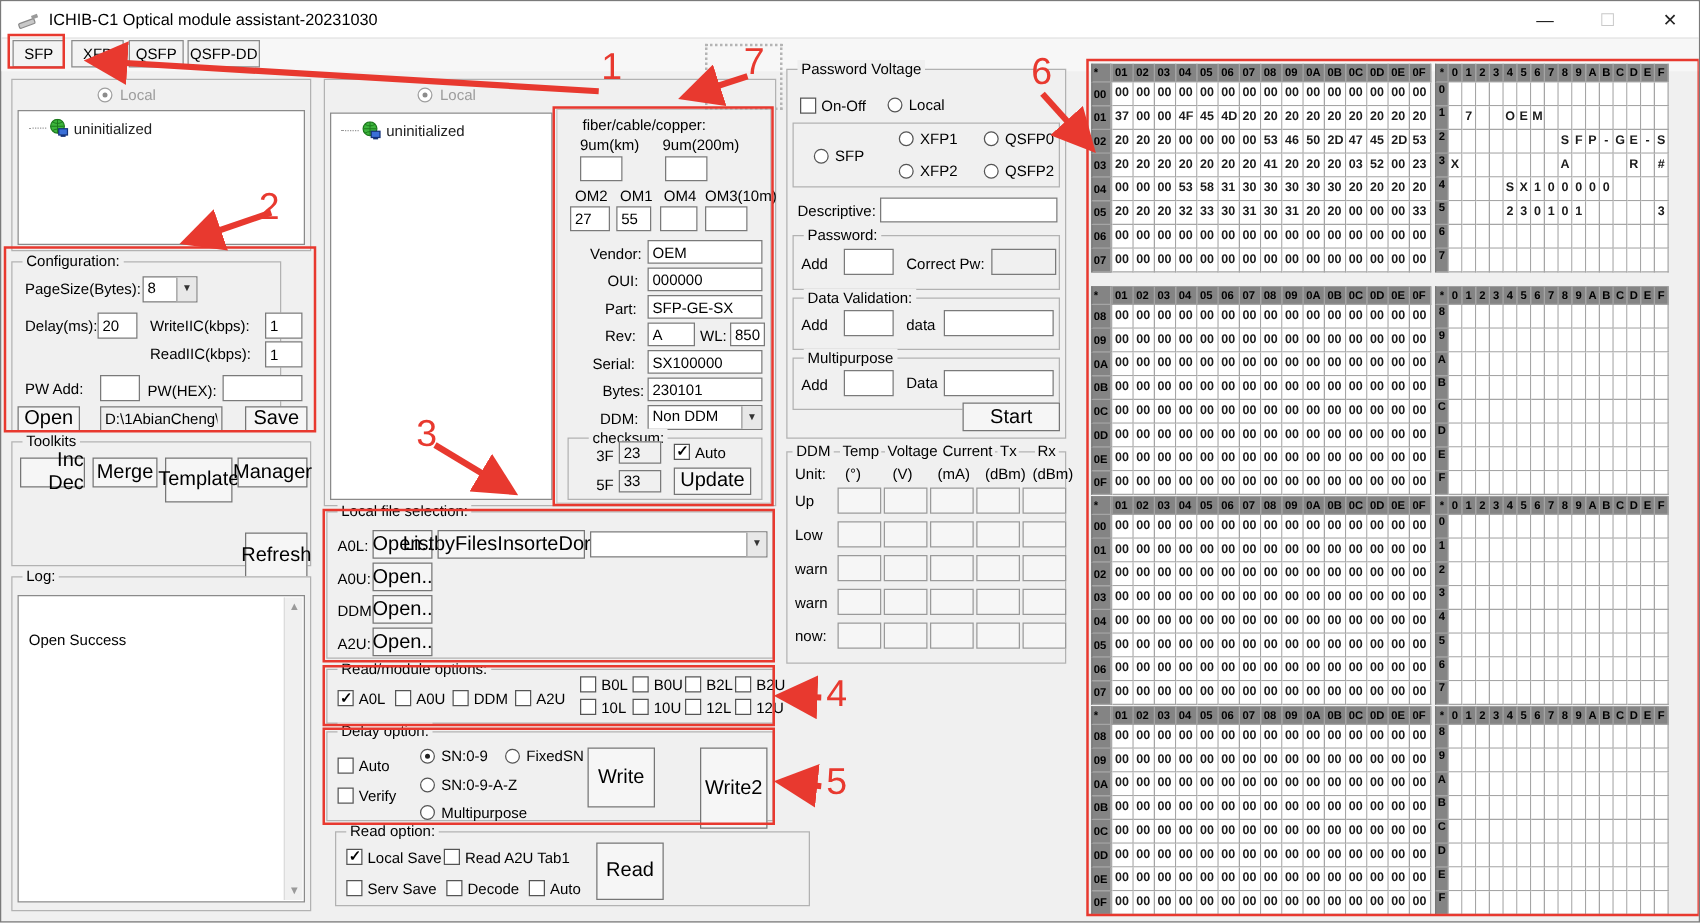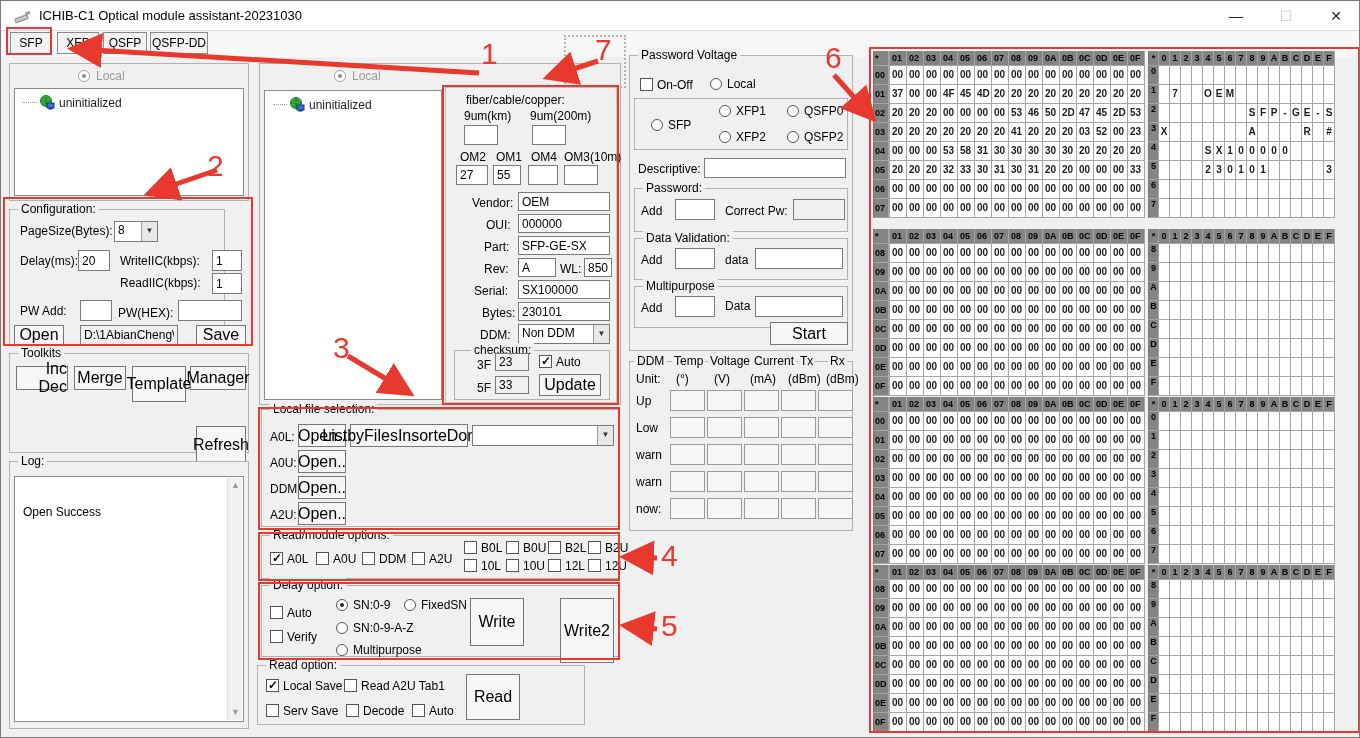--- a/index.html
+++ b/index.html
@@ -274,21 +274,21 @@
   <span class="rd" style="left:142px;top:13px"></span>
   <span class="lab" style="left:159px;top:12px">FixedSN</span>
   <span class="rd" style="left:74px;top:36px"></span>
   <span class="lab" style="left:91px;top:35px">SN:0-9-A-Z</span>
   <span class="rd" style="left:74px;top:58px"></span>
   <span class="lab" style="left:91px;top:57px">Multipurpose</span>
   <div class="btn" style="left:208px;top:12px;width:54px;height:48px">Write</div>
   <div class="btn" style="left:298px;top:12px;width:54px;height:65px">Write2</div>
 </div>
 
-<div class="grp" style="left:256px;top:664px;width:328px;height:60px">
+<div class="grp" style="left:267px;top:664px;width:380px;height:60px">
   <span class="legend">Read option:</span>
   <span class="cb on" style="left:8px;top:13px"></span>
   <span class="lab" style="left:25px;top:13px">Local Save</span>
   <span class="cb" style="left:86px;top:13px"></span>
   <span class="lab" style="left:103px;top:13px">Read A2U Tab1</span>
   <span class="cb" style="left:8px;top:38px"></span>
   <span class="lab" style="left:25px;top:38px">Serv Save</span>
   <span class="cb" style="left:88px;top:38px"></span>
   <span class="lab" style="left:105px;top:38px">Decode</span>
   <span class="cb" style="left:154px;top:38px"></span>

